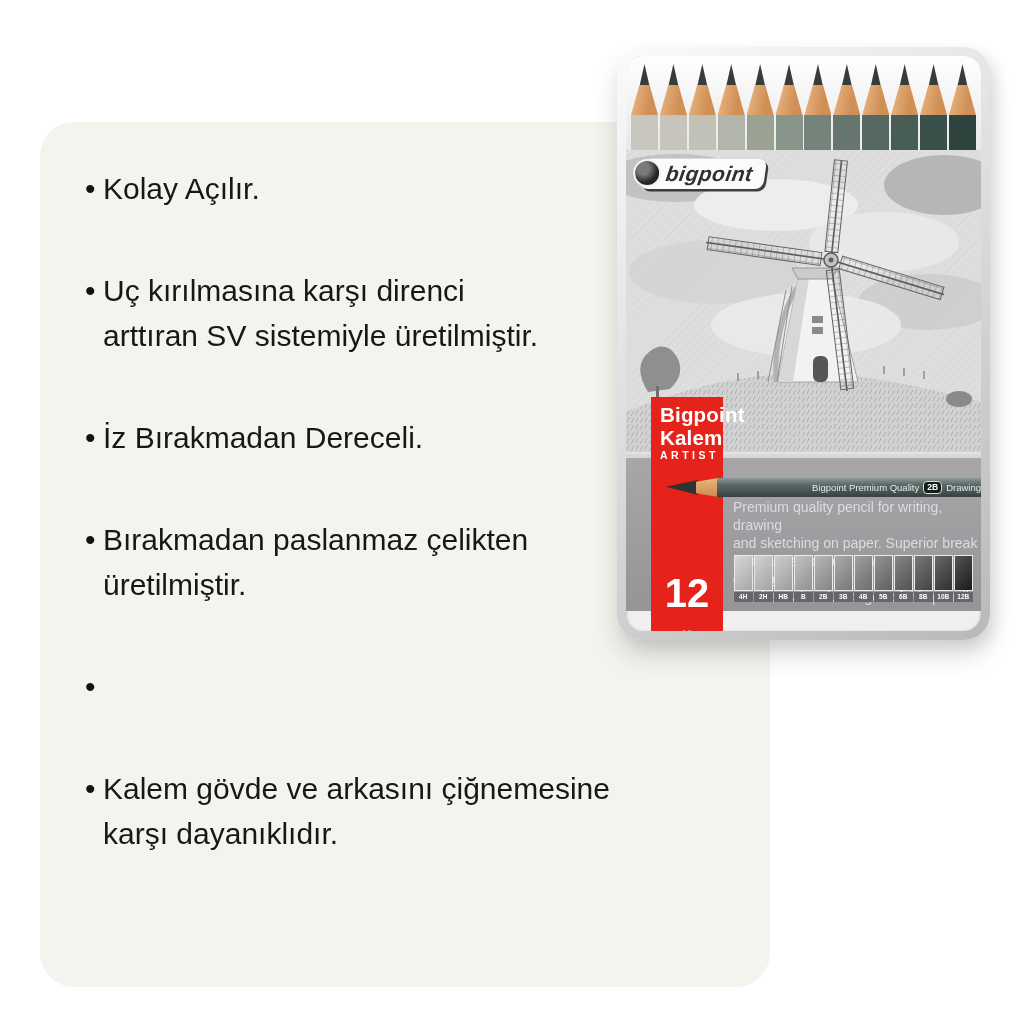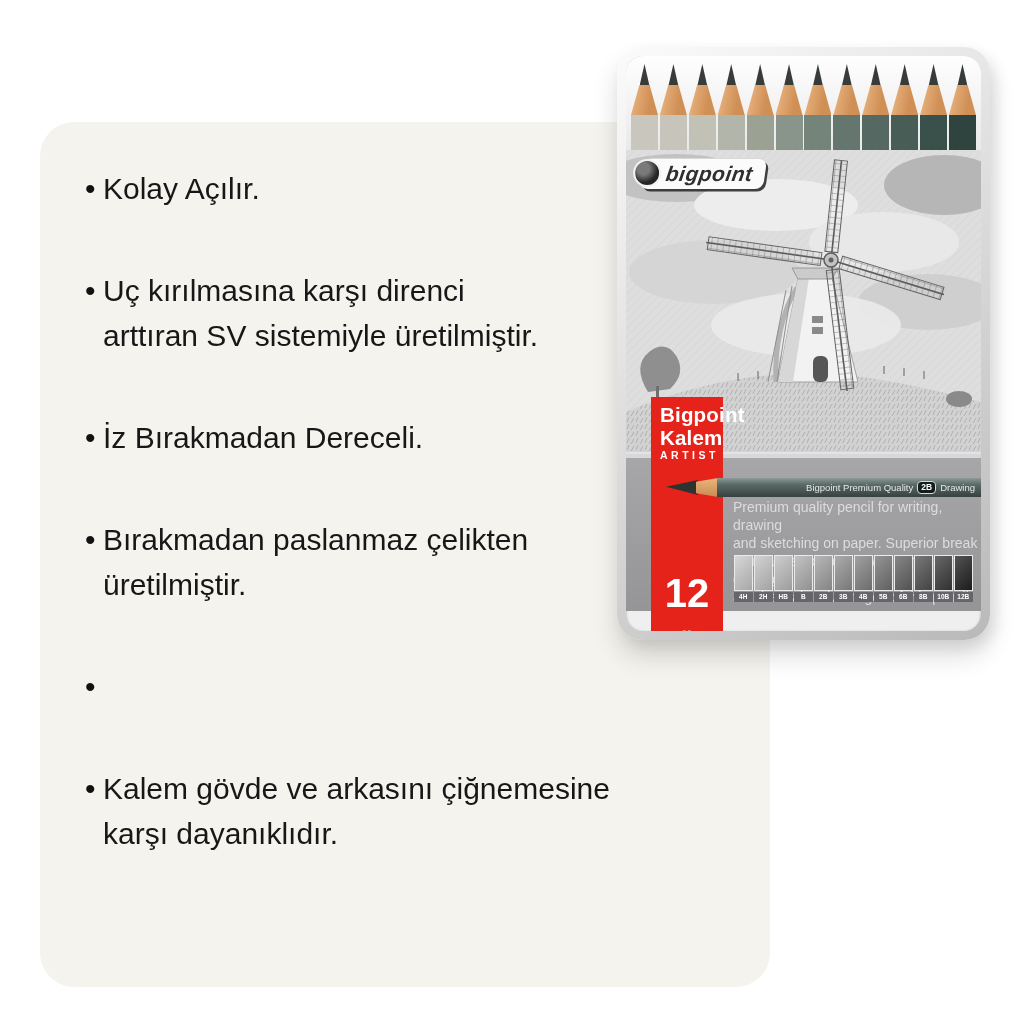--- a/index.html
+++ b/index.html
@@ -91,21 +91,21 @@
   .banner{position:absolute;left:0;top:422px;width:100%;height:19px;z-index:3;}
   .tip-graphite{position:absolute;left:40px;top:2px;width:32px;height:15px;
     background:#2e3332;clip-path:polygon(0 45%,100% 0,100% 100%);}
   .tip-wood{position:absolute;left:70px;top:0;width:22px;height:19px;
     background:linear-gradient(#eab67c,#c98a52);
     clip-path:polygon(0 20%,100% 0,100% 100%,0 80%);}
   .pencil-shaft{
     position:absolute;left:91px;right:0;top:0;height:19px;
     background:linear-gradient(#8b9997 0%,#5a6a67 35%,#37413f 100%);
     display:flex;align-items:center;justify-content:flex-end;gap:4px;
-    padding-right:6px;box-sizing:border-box;
+    box-sizing:border-box;
   }
   .shaft-text{font-size:9.5px;color:#e6e9e9;}
   .grade-badge{background:#151d1b;border:1px solid #d6dad9;border-radius:4px;
     padding:0 3px;font-weight:bold;font-size:8.5px;line-height:11px;color:#fff;}
 </style>
 </head>
 <body>
 
 <div class="card">
   <ul class="bullets" id="bullets">

